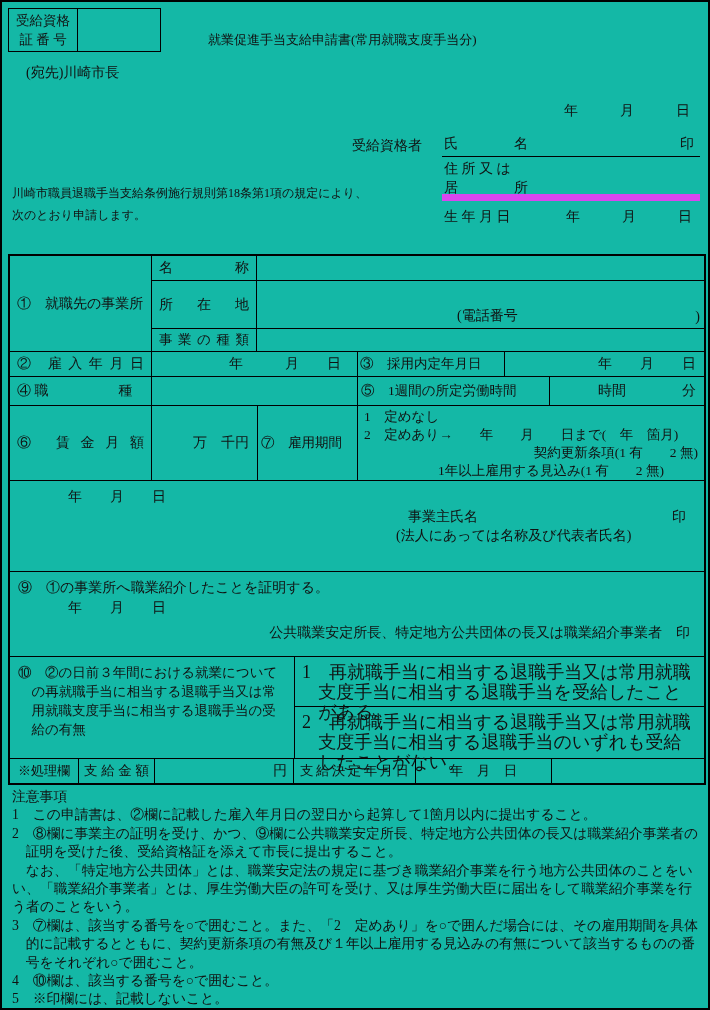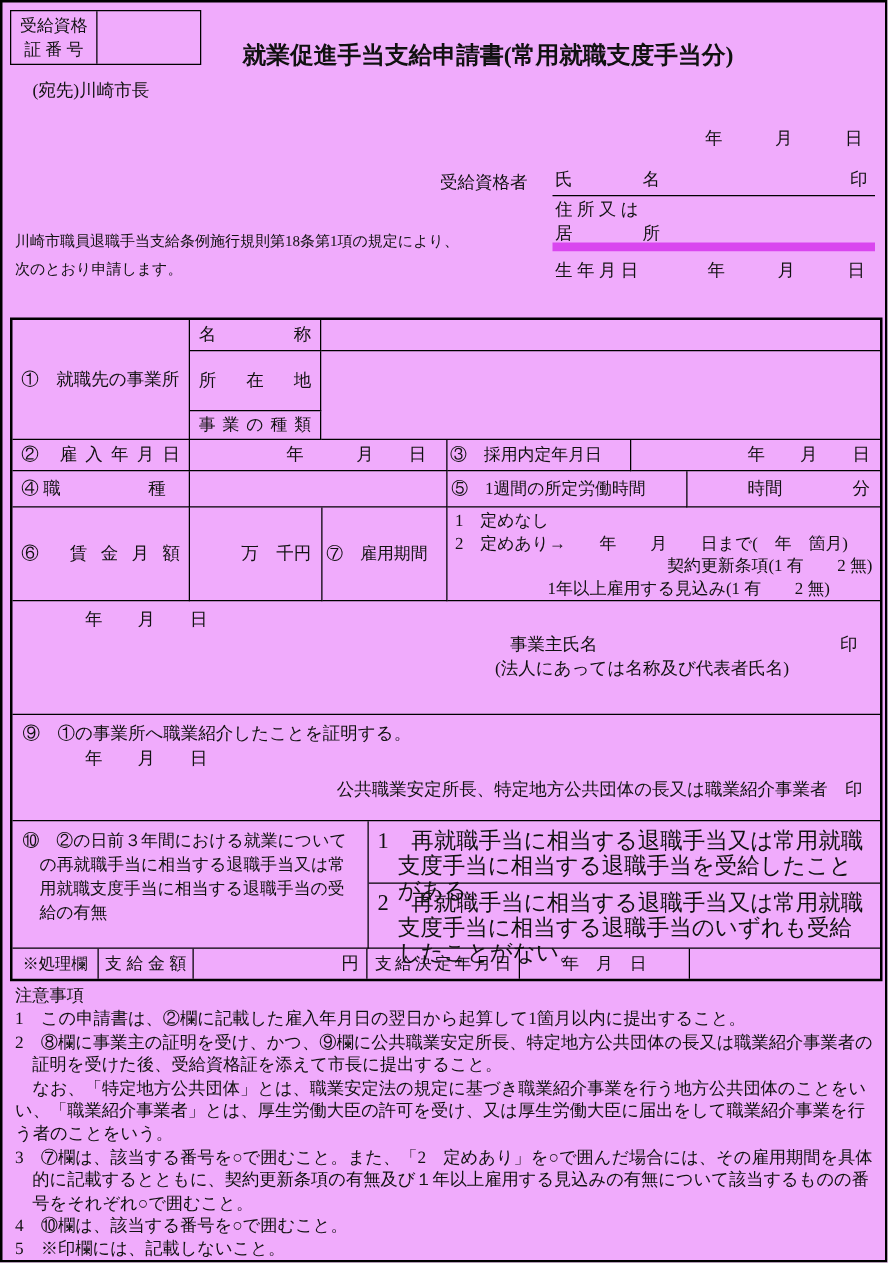--- a/index.html
+++ b/index.html
@@ -1,27 +1,27 @@
 <!DOCTYPE html>
 <html><head>
 <meta charset="utf-8">
 <style>
   html,body{margin:0;padding:0;background:#e8e8e8;}
   .page{
-    position:relative;width:710px;height:1010px;background:#f0abfc;
+    position:relative;width:710px;height:1010px;background:#14b8a6;
     border:2px solid #000;box-sizing:border-box;overflow:hidden;
     font-family:"Liberation Serif","DejaVu Serif",serif;color:#111;
   }
   .abs{position:absolute;}
   
   .certbox{left:6px;top:6px;width:153px;height:44px;border:1px solid #000;display:flex;box-sizing:border-box;}
   .certbox .lbl{width:68px;border-right:1px solid #000;font-size:13.5px;line-height:19px;
     white-space:pre-line;text-align:center;padding-top:2px;}
   .certbox .val{flex:1;}
-  .title{left:192px;top:29px;font-size:19px;font-weight:bold;}
+  .title{left:206px;top:29px;font-size:13px;}
   .addressee{left:24px;top:62px;font-size:14px;}
   .topdate{right:18px;top:100px;font-size:14px;}
   
   .applicant{left:350px;top:128px;width:348px;display:flex;font-size:14px;}
   .app-label{width:90px;padding-top:7px;}
   .app-fields{flex:1;}
   .app-row{box-sizing:border-box;}
   .row-name{height:27px;border-bottom:1px solid #000;display:flex;justify-content:space-between;
     align-items:flex-end;padding:0 6px 3px 2px;}
   .row-addr{height:44px;border-bottom:7px solid #d946ef;padding:2px 0 17px 2px;line-height:19px;}
@@ -91,20 +91,24 @@
       <div class="pre">①　就職先の事業所</div>
     </div>
     <div class="cell br bb vc" style="left:142px;top:0;width:105px;height:25px;">
       <div class="jst">名称</div>
     </div>
     <div class="cell bb" style="left:247px;top:0;width:447px;height:25px;"></div>
 
     <div class="cell br bb vc" style="left:142px;top:25px;width:105px;height:48px;">
       <div class="jst">所在地</div>
     </div>
+    <div class="cell bb" style="left:247px;top:25px;width:447px;height:48px;">
+      <span class="abs" style="left:200px;bottom:3px;">(電話番号</span>
+      <span class="abs" style="right:4px;bottom:3px;">)</span>
+    </div>
 
     <div class="cell br bb vc" style="left:142px;top:73px;width:105px;height:23px;">
       <div class="jst f13">事業の種類</div>
     </div>
     <div class="cell bb" style="left:247px;top:73px;width:447px;height:23px;"></div>
 
     <div class="cell br bb vc" style="left:0;top:96px;width:142px;height:25px;">
       <div class="jst">② 雇入年月日</div>
     </div>
     <div class="cell br bb vc" style="left:142px;top:96px;width:206px;height:25px;">

